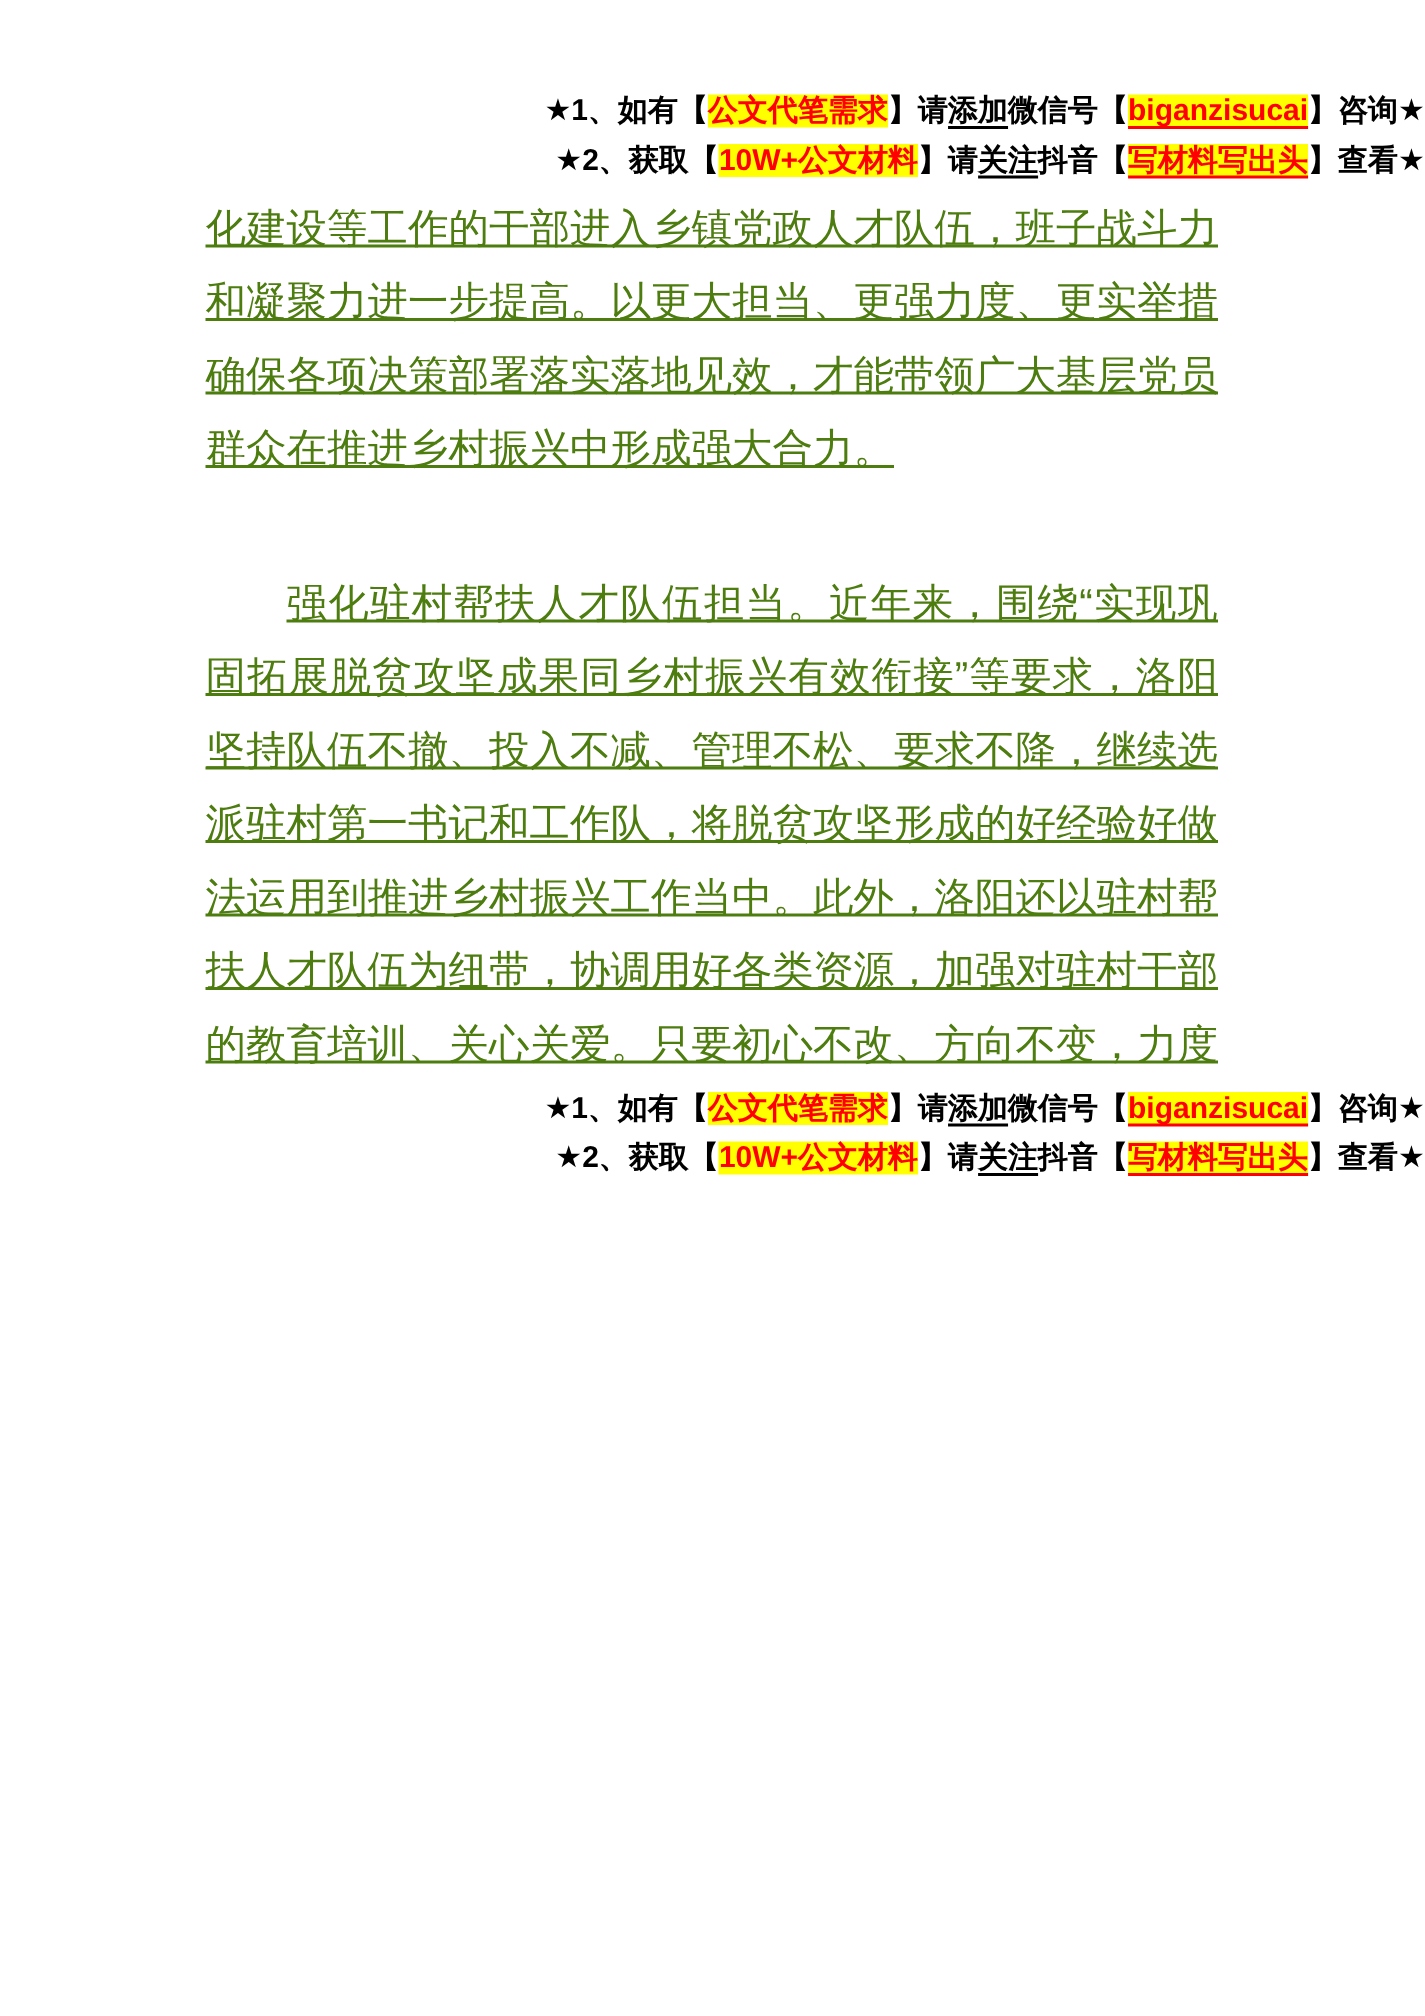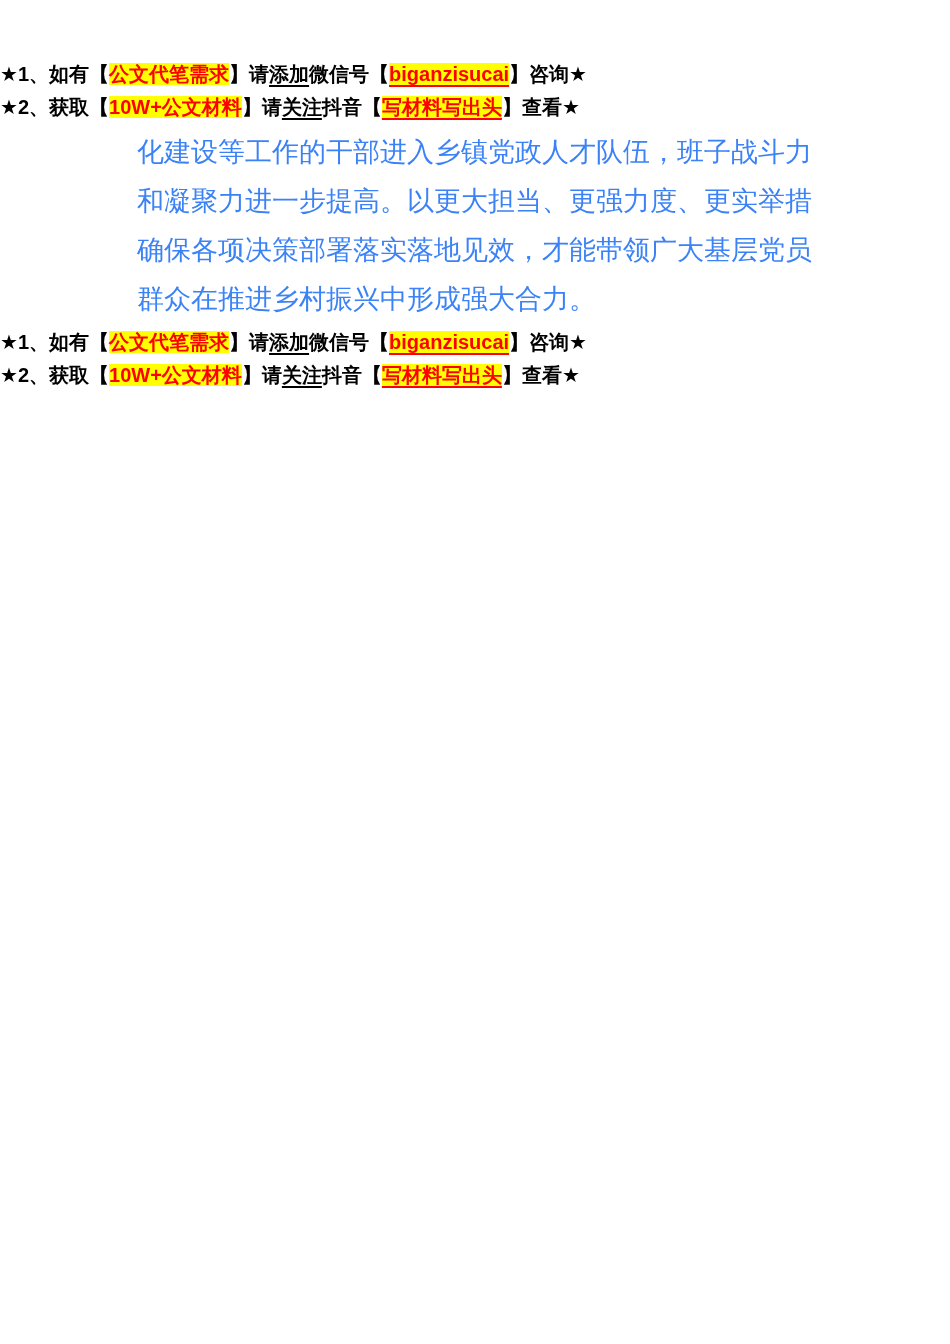--- a/index.html
+++ b/index.html
@@ -12,21 +12,21 @@
     overflow: hidden;
   }
   .page {
     width: 950px;
     height: 1344px;
     background: #ffffff;
     position: relative;
   }
   
   .banner {
-    text-align: left;
+    text-align: right;
     font-weight: bold;
     font-size: 20px;
     line-height: 33px;
     color: #000000;
     white-space: nowrap;
   }
   .banner-top { padding-top: 58px; }
   .banner-bottom { padding-top: 2px; }
   .hl {
     background: #ffff00;
@@ -44,38 +44,40 @@
     text-decoration-thickness: 2px;
     text-underline-offset: 4px;
   }
   
   .content {
     width: 675px;
     margin: 4px auto 0 137px;
     font-size: 27px;
     line-height: 49px;
     text-align: justify;
-    color: #3b82f6;
+    color: #4d7c0f;
+    text-decoration: underline;
   }
   .para { text-indent: 2em; }
   .para.no-indent { text-indent: 0; }
   .para + .para { margin-top: 54px; }
 </style>
 </head>
 <body>
 
 <div class="page">
 
   <div class="banner banner-top">
     <div class="banner-line"><span>★1、如有【</span><span class="hl">公文代笔需求</span><span>】请</span><span class="ul-black">添加</span><span>微信号【</span><span class="hl ul-red">biganzisucai</span><span>】咨询★</span></div>
     <div class="banner-line"><span>★2、获取【</span><span class="hl">10W+公文材料</span><span>】请</span><span class="ul-black">关注</span><span>抖音【</span><span class="hl ul-red">写材料写出头</span><span>】查看★</span></div>
   </div>
 
   <div class="content">
     <p class="para no-indent">化建设等工作的干部进入乡镇党政人才队伍，班子战斗力和凝聚力进一步提高。以更大担当、更强力度、更实举措确保各项决策部署落实落地见效，才能带领广大基层党员群众在推进乡村振兴中形成强大合力。</p>
+    <p class="para">强化驻村帮扶人才队伍担当。近年来，围绕“实现巩固拓展脱贫攻坚成果同乡村振兴有效衔接”等要求，洛阳坚持队伍不撤、投入不减、管理不松、要求不降，继续选派驻村第一书记和工作队，将脱贫攻坚形成的好经验好做法运用到推进乡村振兴工作当中。此外，洛阳还以驻村帮扶人才队伍为纽带，协调用好各类资源，加强对驻村干部的教育培训、关心关爱。只要初心不改、方向不变，力度</p>
   </div>
 
   <div class="banner banner-bottom">
     <div class="banner-line"><span>★1、如有【</span><span class="hl">公文代笔需求</span><span>】请</span><span class="ul-black">添加</span><span>微信号【</span><span class="hl ul-red">biganzisucai</span><span>】咨询★</span></div>
     <div class="banner-line"><span>★2、获取【</span><span class="hl">10W+公文材料</span><span>】请</span><span class="ul-black">关注</span><span>抖音【</span><span class="hl ul-red">写材料写出头</span><span>】查看★</span></div>
   </div>
 
 </div>
 
 </body></html>

